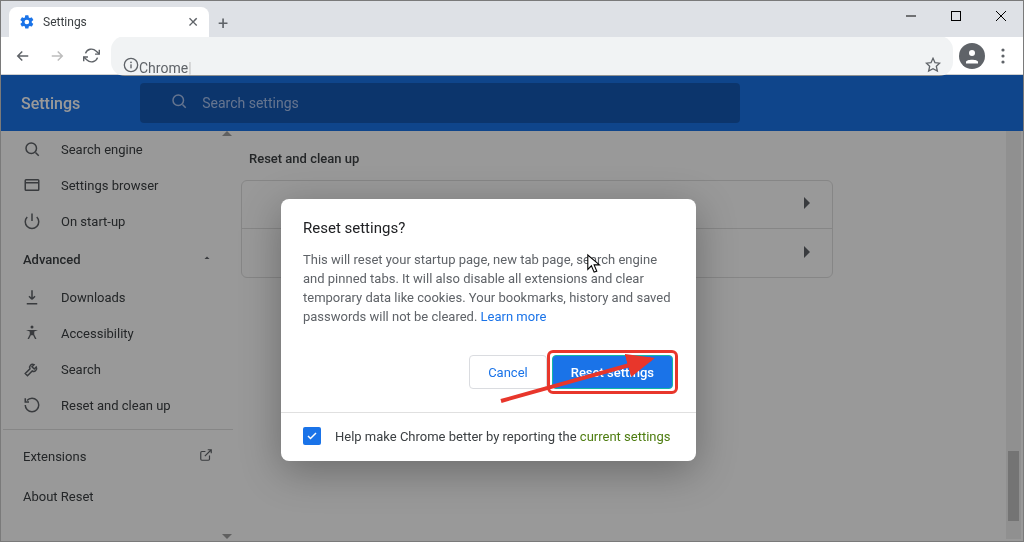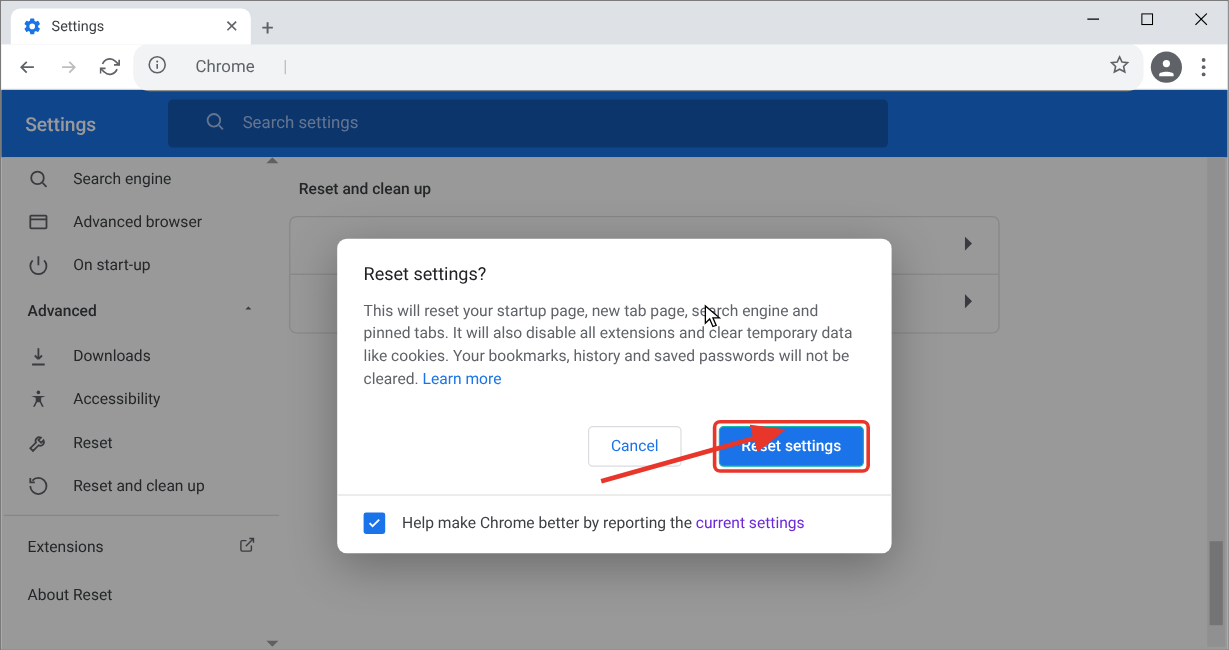--- a/index.html
+++ b/index.html
@@ -13,21 +13,21 @@
   .tab .close { color: #5f6368; font-size: 14px; }
   .newtab { width: 28px; height: 28px; display: flex; align-items: center; justify-content: center; color: #5f6368; font-size: 18px; }
   .win-controls { position: absolute; right: 0; top: 0; height: 30px; display: flex; }
   .win-controls div { width: 45px; display: flex; align-items: center; justify-content: center; color: #000; }
   .win-controls svg { width: 10px; height: 10px; }
 
   
   .toolbar { height: 38px; background: #fff; border-bottom: 1px solid #d0d0d0; display: flex; align-items: center; padding: 0 8px; gap: 6px; }
   .nav-btn { width: 28px; height: 28px; display: flex; align-items: center; justify-content: center; color: #5f6368; border-radius: 50%; }
   .nav-btn.disabled { color: #bdbdbd; }
-  .omnibox { flex: 1; height: 40px; background: #f1f3f4; border-radius: 14px; display: flex; align-items: center; padding: 0 12px; font-size: 14px; color: #202124; gap: 24px; }
+  .omnibox { flex: 1; height: 40px; background: #f1f3f4; border-radius: 14px; display: flex; align-items: flex-end; padding: 0 12px; font-size: 14px; color: #202124; gap: 0; }
   .omnibox .chrome-label { color: #5f6368; }
   .omnibox .sep { color: #bdbdbd; }
   .omnibox .url { color: #3c4043; }
   .star { color: #5f6368; }
   .avatar { width: 26px; height: 26px; border-radius: 50%; background: #5f6368; color:#fff; display:flex; align-items:center; justify-content:center; }
   .menu-dots { width: 24px; display:flex; align-items:center; justify-content:center; color:#5f6368; }
 
   
   .settings-header { height: 56px; background: #1a73e8; display: flex; align-items: center; padding: 0 20px; gap: 60px; filter: none; }
   .settings-header .title { color: #fff; font-size: 16px; font-weight: 500; }
@@ -53,32 +53,32 @@
   .card { border: 1px solid #e0e0e0; border-radius: 6px; margin: 0 40px 0 0; }
   .card-row { height: 48px; border-bottom: 1px solid #e0e0e0; display:flex; align-items:center; justify-content:flex-end; padding: 0 20px; color:#5f6368; font-size:13px;}
   .card-row:last-child { border-bottom: none; }
   .main-scroll { position:absolute; right:0; top:0; bottom:0; width:15px; background:#f1f1f1;}
   .main-scroll .thumb { position:absolute; left:2px; right:2px; top:320px; height:70px; background:#c1c1c1; border-radius:0px;}
 
   
   .scrim { position:absolute; left:0; right:0; top:74px; bottom:0; background: rgba(0,0,0,0.4); }
 
   
-  .dialog { position: absolute; left: 280px; top: 198px; width: 462px; background: #fff; border-radius: 8px; box-shadow: 0 10px 40px rgba(0,0,0,0.3); z-index: 10; }
+  .dialog { position: absolute; left: 280px; top: 198px; width: 415px; background: #fff; border-radius: 8px; box-shadow: 0 10px 40px rgba(0,0,0,0.3); z-index: 10; }
   .dialog-body { padding: 20px 22px 18px 22px; }
   .dialog-title { font-size: 15px; color: #202124; margin-bottom: 14px; }
   .dialog-text { font-size: 13px; color: #5f6368; line-height: 1.45; }
   .dialog-text a { color: #1a73e8; text-decoration: none; }
-  .dialog-actions { display: flex; justify-content: flex-end; gap: 26px; padding: 6px 18px 18px 22px; align-items:center;}
+  .dialog-actions { display: flex; justify-content: flex-end; gap: 0; padding: 6px 18px 18px 22px; align-items:center;}
   .btn { height: 34px; padding: 0 18px; border-radius: 4px; font-size: 13px; display:flex; align-items:center; cursor:pointer; }
   .btn-cancel { background:#fff; border:1px solid #dadce0; color:#1a73e8; }
   .btn-primary { background:#1a73e8; border:1px solid #14b8a6; color:#fff; font-weight:500; }
   .primary-highlight { border: 3px solid #e8362b; border-radius: 6px; padding: 2px; }
   .dialog-footer { border-top:1px solid #e0e0e0; padding: 14px 22px 16px 22px; display:flex; align-items:center; gap: 14px; font-size:13px; color:#3c4043;}
-  .dialog-footer a { color:#6d28d9; text-decoration:none; }
+  .dialog-footer a { color:#4d7c0f; text-decoration:none; }
   .checkbox { width:18px; height:18px; background:#1a73e8; border-radius:2px; display:flex; align-items:center; justify-content:center; color:#fff; flex:0 0 18px;}
 
   
   .cursor { position:absolute; left: 585px; top: 252px; z-index: 20; }
   .cursor svg { width: 18px; height: 22px; }
 
   
   .arrow-anno { position:absolute; left: 490px; top: 350px; z-index: 15; pointer-events: none; }
 </style>
 </head>
@@ -180,21 +180,21 @@
             <circle cx="11" cy="11" r="7"></circle>
             <line x1="21" y1="21" x2="16.65" y2="16.65"></line>
           </svg></span>
       <span>Search engine</span>
     </div>
     <div class="side-item">
       <span class="ic"><svg viewBox="0 0 24 24" fill="none" stroke="#5f6368" stroke-width="2">
             <rect x="3" y="5" width="18" height="14" rx="1"></rect>
             <line x1="3" y1="9" x2="21" y2="9"></line>
           </svg></span>
-      <span>Advanced browser</span>
+      <span>Settings browser</span>
     </div>
     <div class="side-item">
       <span class="ic"><svg viewBox="0 0 24 24" fill="none" stroke="#5f6368" stroke-width="2">
             <path d="M18.36 6.64a9 9 0 11-12.73 0"></path>
             <line x1="12" y1="2" x2="12" y2="12"></line>
           </svg></span>
       <span>On start-up</span>
     </div>
     <div class="side-section">
       <span>Advanced</span>
@@ -212,21 +212,21 @@
       <span class="ic"><svg viewBox="0 0 24 24" fill="#5f6368">
             <circle cx="12" cy="4" r="2"></circle>
             <path d="M4 8h16l-5 2v4l3 6h-2l-2.5-5h-3L8 20H6l3-6v-4z"></path>
           </svg></span>
       <span>Accessibility</span>
     </div>
     <div class="side-item">
       <span class="ic"><svg viewBox="0 0 24 24" fill="none" stroke="#5f6368" stroke-width="2">
             <path d="M14.7 6.3a4 4 0 00-5.4 5.4L3 18l3 3 6.3-6.3a4 4 0 005.4-5.4L15 12l-3-3z"></path>
           </svg></span>
-      <span>Reset</span>
+      <span>Search</span>
     </div>
     <div class="side-item">
       <span class="ic"><svg viewBox="0 0 24 24" fill="none" stroke="#5f6368" stroke-width="2">
             <path d="M3 12a9 9 0 109-9 9 9 0 00-6.7 3M3 3v5h5"></path>
           </svg></span>
       <span>Reset and clean up</span>
     </div>
     <div class="side-divider"></div>
     <div class="side-ext">
       <span>Extensions</span>

